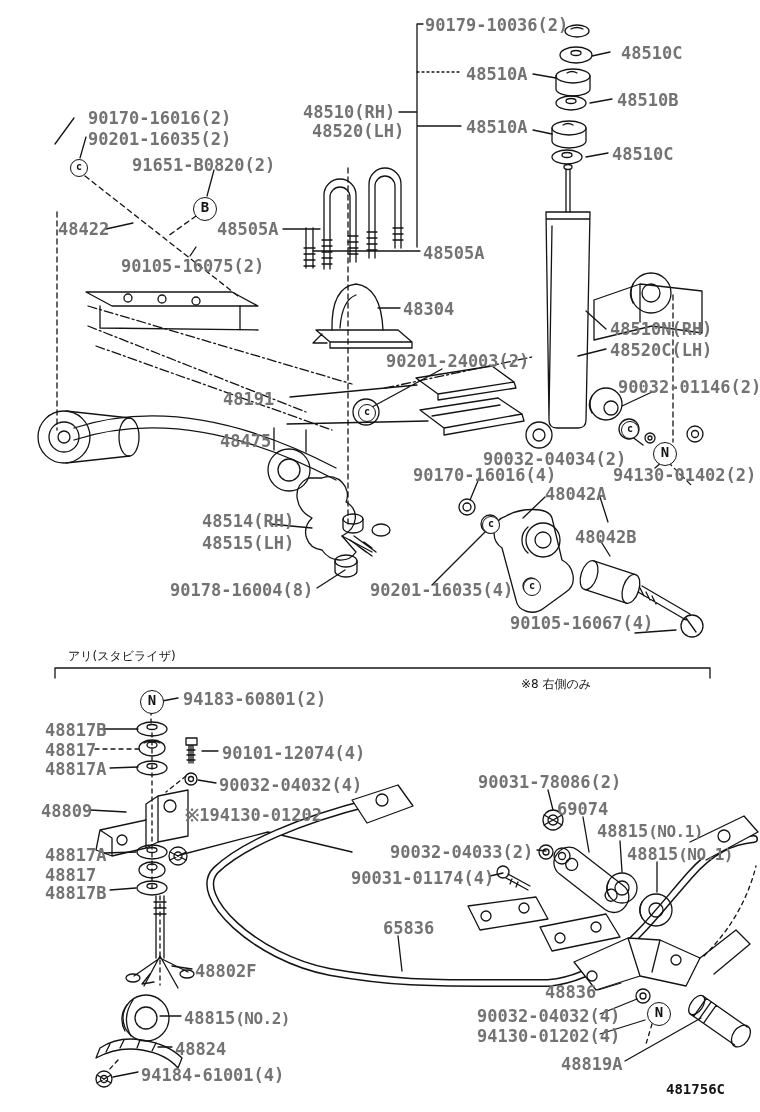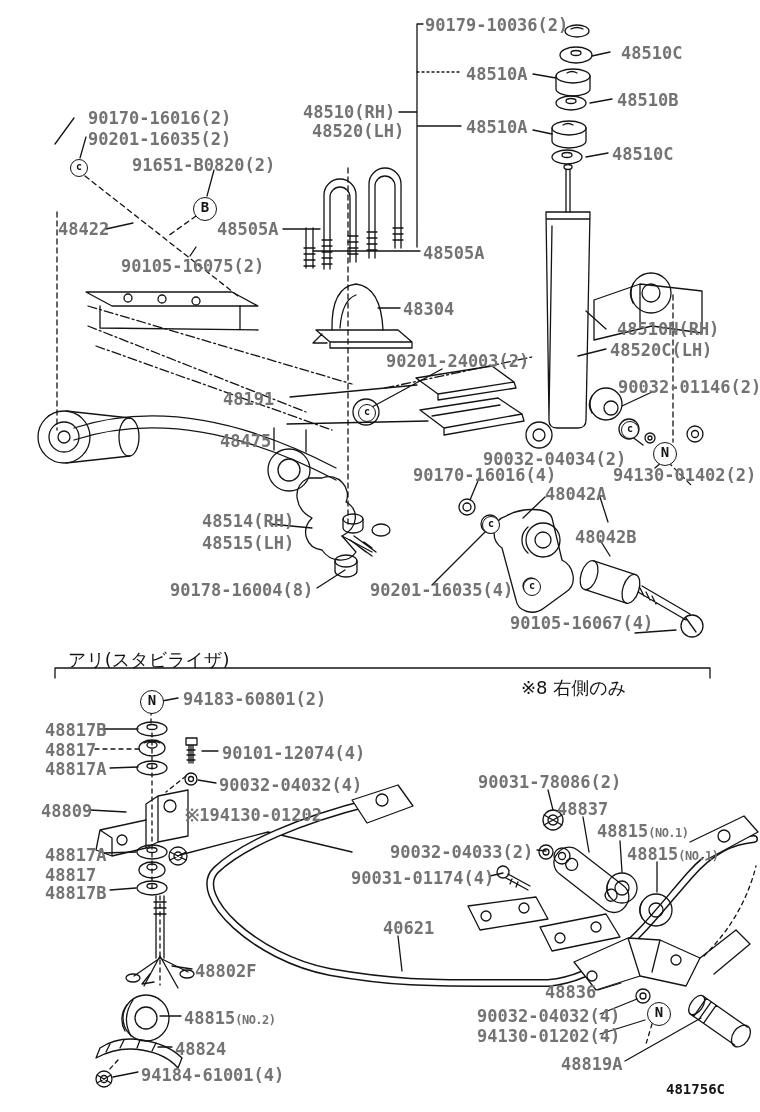--- a/index.html
+++ b/index.html
@@ -2,24 +2,24 @@
 <html><head>
 <meta charset="utf-8">
 <style>
   html,body{margin:0;padding:0;background:#fff;}
   .stage{position:relative;width:760px;height:1112px;background:#fff;overflow:hidden;
          font-family:"DejaVu Sans Mono", monospace;}
   .art{position:absolute;left:0;top:0;}
   #labels-layer{position:absolute;left:0;top:0;width:760px;height:1112px;}
   .plabel{position:absolute;font-weight:bold;font-size:17px;line-height:19px;
           letter-spacing:0px;color:#737373;white-space:nowrap;}
-  .plabel .sfx{font-size:12px;letter-spacing:-0.5px;}
+  .plabel .sfx{font-size:16px;letter-spacing:-0.5px;}
   .marker{position:absolute;border:1.5px solid #141414;border-radius:50%;
           color:#141414;font-weight:bold;text-align:center;background:#fff;}
-  .jp{position:absolute;font-family:"DejaVu Sans", sans-serif;font-size:18px;
+  .jp{position:absolute;font-family:"DejaVu Sans", sans-serif;font-size:12px;
       color:#141414;white-space:nowrap;}
   .code{position:absolute;font-size:14px;font-weight:bold;color:#141414;}
 </style>
 </head>
 <body>
 
 <div class="stage">
 
   <svg class="art" width="760" height="1112" viewBox="0 0 760 1112" stroke="#141414" stroke-width="1.3" fill="none" stroke-linecap="round" stroke-linejoin="round">
 
@@ -273,21 +273,21 @@
       <div class="plabel" style="left: 303px; top: 103px; text-align: right;"><span>48510(RH)</span></div>
       <div class="plabel" style="left: 312px; top: 122px;"><span>48520(LH)</span></div>
       <div class="plabel" style="left: 88px; top: 109px;"><span>90170-16016(2)</span></div>
       <div class="plabel" style="left: 88px; top: 130px;"><span>90201-16035(2)</span></div>
       <div class="plabel" style="left: 132px; top: 156px;"><span>91651-B0820(2)</span></div>
       <div class="plabel" style="left: 58px; top: 220px;"><span>48422</span></div>
       <div class="plabel" style="left: 217px; top: 220px;"><span>48505A</span></div>
       <div class="plabel" style="left: 121px; top: 257px;"><span>90105-16075(2)</span></div>
       <div class="plabel" style="left: 423px; top: 244px;"><span>48505A</span></div>
       <div class="plabel" style="left: 403px; top: 300px;"><span>48304</span></div>
-      <div class="plabel" style="left: 610px; top: 320px; margin-left: 7px;"><span>48510N(RH)</span></div>
+      <div class="plabel" style="left: 610px; top: 320px;"><span>48510N(RH)</span></div>
       <div class="plabel" style="left: 610px; top: 341px;"><span>48520C(LH)</span></div>
       <div class="plabel" style="left: 386px; top: 352px;"><span>90201-24003(2)</span></div>
       <div class="plabel" style="left: 618px; top: 378px;"><span>90032-01146(2)</span></div>
       <div class="plabel" style="left: 223px; top: 390px;"><span>48191</span></div>
       <div class="plabel" style="left: 220px; top: 416px; margin-top: 16px;"><span>48475</span></div>
       <div class="plabel" style="left: 483px; top: 442px; margin-top: 8px;"><span>90032-04034(2)</span></div>
       <div class="plabel" style="left: 413px; top: 466px;"><span>90170-16016(4)</span></div>
       <div class="plabel" style="left: 613px; top: 466px;"><span>94130-01402(2)</span></div>
       <div class="plabel" style="left: 545px; top: 485px;"><span>48042A</span></div>
       <div class="plabel" style="left: 202px; top: 512px;"><span>48514(RH)</span></div>
@@ -305,26 +305,26 @@
       <div class="plabel" style="left: 41px; top: 802px;"><span>48809</span></div>
       <div class="plabel" style="left: 185px; top: 806px;"><span>※194130-01202</span></div>
       <div class="plabel" style="left: 45px; top: 846px;"><span>48817A</span></div>
       <div class="plabel" style="left: 45px; top: 866px;"><span>48817</span></div>
       <div class="plabel" style="left: 45px; top: 884px;"><span>48817B</span></div>
       <div class="plabel" style="left: 195px; top: 962px;"><span>48802F</span></div>
       <div class="plabel" style="left: 184px; top: 1009px;"><span>48815</span><span class="sfx">(NO.2)</span></div>
       <div class="plabel" style="left: 175px; top: 1040px;"><span>48824</span></div>
       <div class="plabel" style="left: 141px; top: 1066px;"><span>94184-61001(4)</span></div>
       <div class="plabel" style="left: 478px; top: 773px;"><span>90031-78086(2)</span></div>
-      <div class="plabel" style="left: 557px; top: 800px;"><span>48837</span></div>
+      <div class="plabel" style="left: 557px; top: 800px;"><span>69074</span></div>
       <div class="plabel" style="left: 597px; top: 822px;"><span>48815</span><span class="sfx">(NO.1)</span></div>
       <div class="plabel" style="left: 627px; top: 845px;"><span>48815</span><span class="sfx">(NO.1)</span></div>
       <div class="plabel" style="left: 390px; top: 843px;"><span>90032-04033(2)</span></div>
       <div class="plabel" style="left: 351px; top: 869px;"><span>90031-01174(4)</span></div>
-      <div class="plabel" style="left: 383px; top: 919px;"><span>40621</span></div>
+      <div class="plabel" style="left: 383px; top: 919px;"><span>65836</span></div>
       <div class="plabel" style="left: 545px; top: 983px;"><span>48836</span></div>
       <div class="plabel" style="left: 477px; top: 1007px;"><span>90032-04032(4)</span></div>
       <div class="plabel" style="left: 477px; top: 1027px;"><span>94130-01202(4)</span></div>
       <div class="plabel" style="left: 561px; top: 1055px;"><span>48819A</span></div>
       <div class="marker" style="left: 193px; top: 197px; width: 22px; height: 22px; line-height: 19px; font-size: 14px;">B</div>
       <div class="marker" style="left: 653px; top: 442px; width: 22px; height: 22px; line-height: 19px; font-size: 14px;">N</div>
       <div class="marker" style="left: 140px; top: 690px; width: 22px; height: 22px; line-height: 19px; font-size: 14px;">N</div>
       <div class="marker" style="left: 647px; top: 1002px; width: 22px; height: 22px; line-height: 19px; font-size: 14px;">N</div>
       <div class="marker" style="left: 70px; top: 159px; width: 16px; height: 16px; line-height: 13px; font-size: 10px;">c</div>
       <div class="marker" style="left: 358px; top: 404px; width: 16px; height: 16px; line-height: 13px; font-size: 10px;">c</div>

